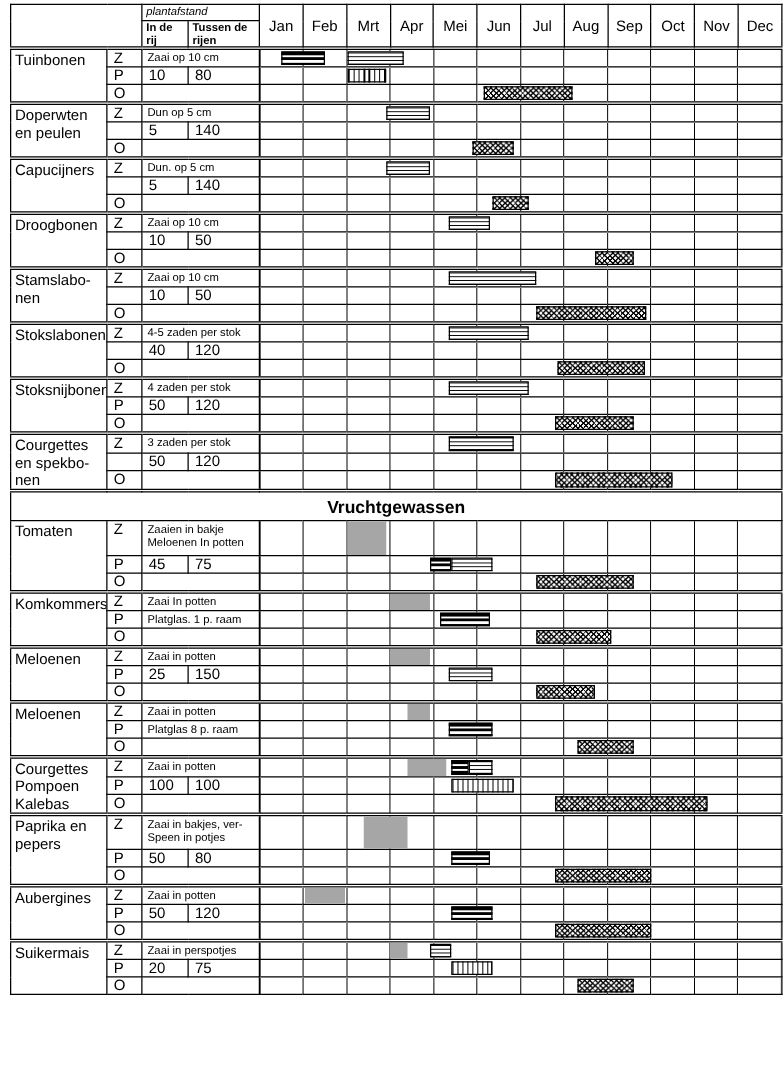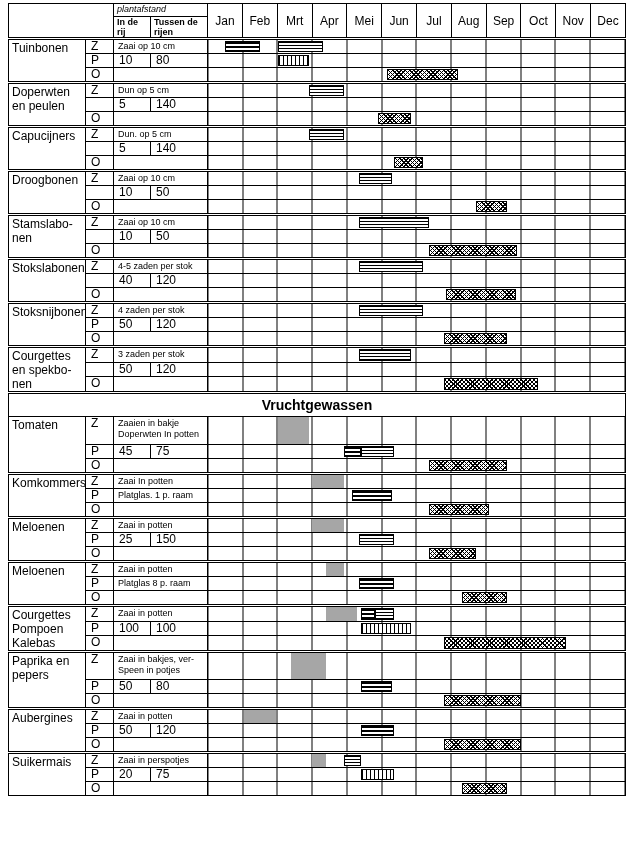--- a/index.html
+++ b/index.html
@@ -252,21 +252,21 @@
             <div class="bar check" style="left: 56.6667%; width: 22.5%;"></div>
           </td>
         </tr>
         <tr class="title-row group-start">
           <td class="section-cell" colspan="16">Vruchtgewassen</td>
         </tr>
         <tr class="tall">
           <td class="name" colspan="1" rowspan="3">Tomaten</td>
           <td class="zpo">Z</td>
           <td class="desc" colspan="2">Zaaien in bakje
-Doperwten In potten</td>
+Meloenen In potten</td>
           <td class="mcell" colspan="12">
             <div class="bar gray" style="left: 16.6667%; width: 7.5%;"></div>
           </td>
         </tr>
         <tr>
           <td class="zpo">P</td>
           <td class="val">45</td>
           <td class="val">75</td>
           <td class="mcell" colspan="12">
             <div class="bar hlines-dark" style="left: 32.5%; width: 4.16667%;"></div>

